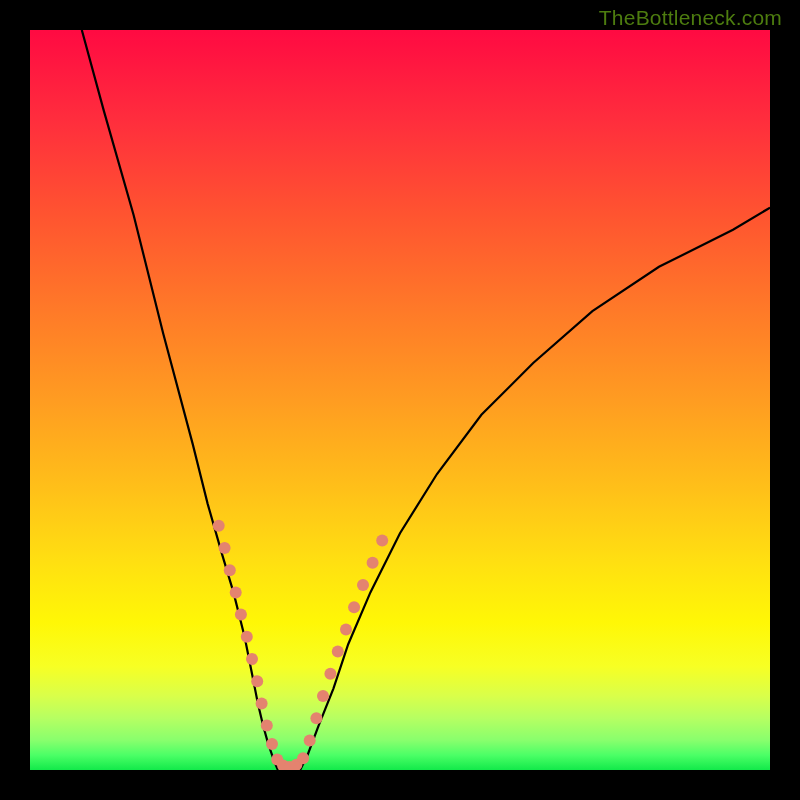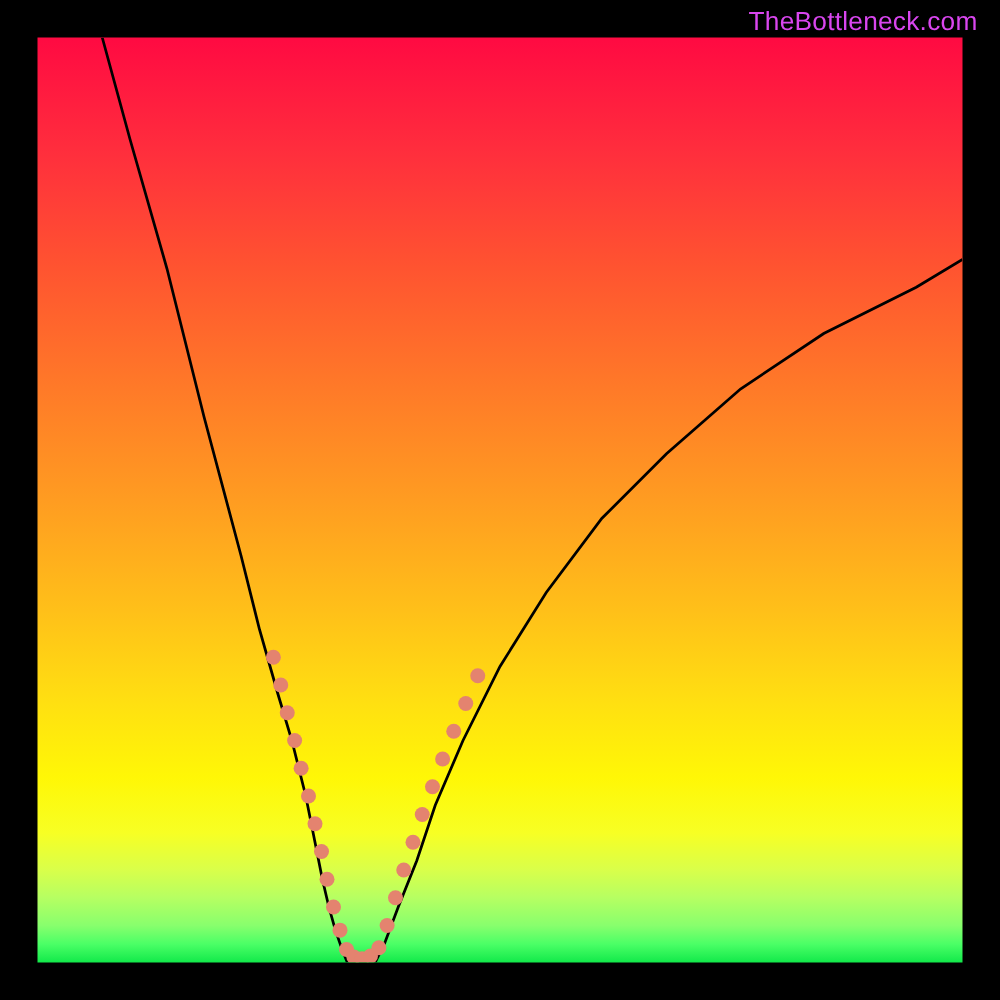--- a/index.html
+++ b/index.html
@@ -41,21 +41,21 @@
       #88ff6d 96%,
       #4bff66 98%,
       #12e94a 100%
     );
     overflow: hidden;
   }
   .watermark {
     position: absolute;
     top: 6px;
     right: 18px;
-    color: #d946ef;
+    color: #4d7c0f;
     font-size: 21px;
     font-weight: 400;
     letter-spacing: 0.2px;
     user-select: none;
   }
   svg.curves {
     position: absolute;
     left: 0;
     top: 0;
     width: 740px;

